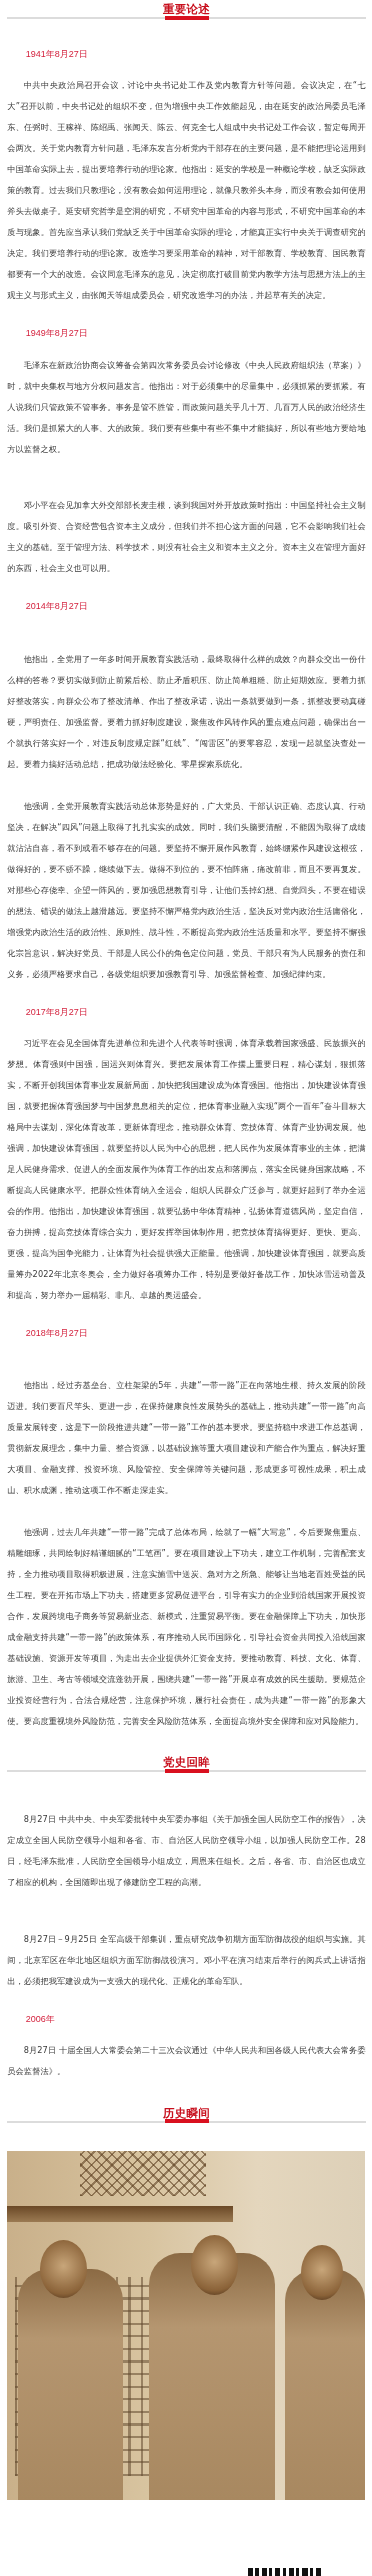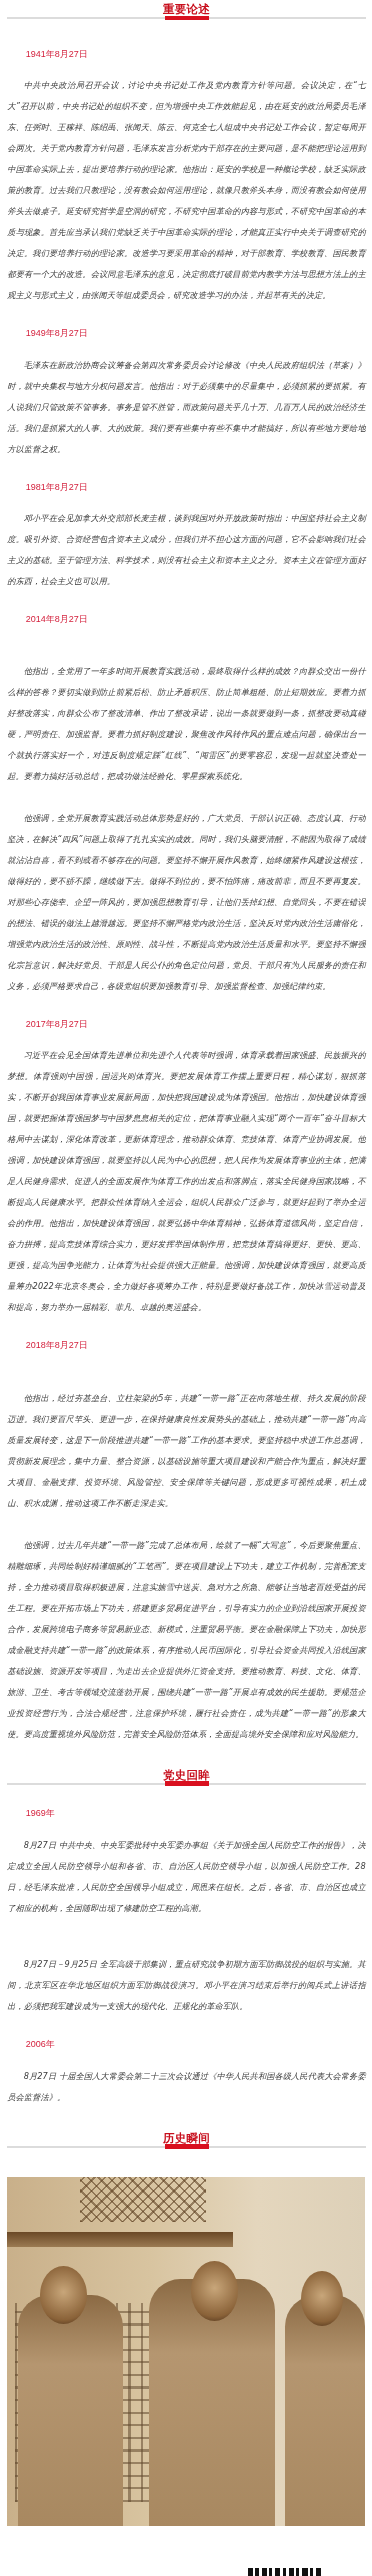--- a/index.html
+++ b/index.html
@@ -56,21 +56,20 @@
     line-height: 12.6px;
   }
 
   .para {
     font-size: 8.2px;
     line-height: 21px;
     text-indent: 2em;
     text-align: justify;
     color: #3a3a3a;
     letter-spacing: 0.1px;
-    font-style: italic;
   }
   .gap-m { height: 14.7px; }
   .gap-l { height: 21px; }
 
   .photo {
     width: 358px;
     height: 349px;
     position: relative;
     overflow: hidden;
     background:
@@ -134,21 +133,20 @@
   <div class="date-heading">1941年8月27日</div>
   <div class="gap-m"></div>
   <p class="para">中共中央政治局召开会议，讨论中央书记处工作及党内教育方针等问题。会议决定，在“七大”召开以前，中央书记处的组织不变，但为增强中央工作效能起见，由在延安的政治局委员毛泽东、任弼时、王稼祥、陈绍禹、张闻天、陈云、何克全七人组成中央书记处工作会议，暂定每周开会两次。关于党内教育方针问题，毛泽东发言分析党内干部存在的主要问题，是不能把理论运用到中国革命实际上去，提出要培养行动的理论家。他指出：延安的学校是一种概论学校，缺乏实际政策的教育。过去我们只教理论，没有教会如何运用理论，就像只教斧头本身，而没有教会如何使用斧头去做桌子。延安研究哲学是空洞的研究，不研究中国革命的内容与形式，不研究中国革命的本质与现象。首先应当承认我们党缺乏关于中国革命实际的理论，才能真正实行中央关于调查研究的决定。我们要培养行动的理论家。改造学习要采用革命的精神，对干部教育、学校教育、国民教育都要有一个大的改造。会议同意毛泽东的意见，决定彻底打破目前党内教学方法与思想方法上的主观主义与形式主义，由张闻天等组成委员会，研究改造学习的办法，并起草有关的决定。</p>
 
   <div class="gap-l"></div>
   <div class="date-heading">1949年8月27日</div>
   <div class="gap-m"></div>
   <p class="para">毛泽东在新政治协商会议筹备会第四次常务委员会讨论修改《中央人民政府组织法（草案）》时，就中央集权与地方分权问题发言。他指出：对于必须集中的尽量集中，必须抓紧的要抓紧。有人说我们只管政策不管事务。事务是管不胜管，而政策问题关乎几十万、几百万人民的政治经济生活。我们是抓紧大的人事、大的政策。我们要有些集中有些不集中才能搞好，所以有些地方要给地方以监督之权。</p>
 
   <div class="gap-l"></div>
-  <div class="date-heading">1981年8月27日</div>
   <div class="gap-m"></div>
   <p class="para">邓小平在会见加拿大外交部部长麦圭根，谈到我国对外开放政策时指出：中国坚持社会主义制度。吸引外资、合资经营包含资本主义成分，但我们并不担心这方面的问题，它不会影响我们社会主义的基础。至于管理方法、科学技术，则没有社会主义和资本主义之分。资本主义在管理方面好的东西，社会主义也可以用。</p>
 
   <div class="gap-l"></div>
   <div class="date-heading">2014年8月27日</div>
   <div class="gap-m"></div>
   <div class="gap-l"></div>
   <p class="para">他指出，全党用了一年多时间开展教育实践活动，最终取得什么样的成效？向群众交出一份什么样的答卷？要切实做到防止前紧后松、防止矛盾积压、防止简单粗糙、防止短期效应。要着力抓好整改落实，向群众公布了整改清单、作出了整改承诺，说出一条就要做到一条，抓整改要动真碰硬，严明责任、加强监督。要着力抓好制度建设，聚焦改作风转作风的重点难点问题，确保出台一个就执行落实好一个，对违反制度规定踩“红线”、“闯雷区”的要零容忍，发现一起就坚决查处一起。要着力搞好活动总结，把成功做法经验化、零星探索系统化。</p>
   <div class="gap-l"></div>
   <p class="para">他强调，全党开展教育实践活动总体形势是好的，广大党员、干部认识正确、态度认真、行动坚决，在解决“四风”问题上取得了扎扎实实的成效。同时，我们头脑要清醒，不能因为取得了成绩就沾沾自喜，看不到或看不够存在的问题。要坚持不懈开展作风教育，始终绷紧作风建设这根弦，做得好的，要不骄不躁，继续做下去。做得不到位的，要不怕阵痛，痛改前非，而且不要再复发。对那些心存侥幸、企望一阵风的，要加强思想教育引导，让他们丢掉幻想、自觉回头，不要在错误的想法、错误的做法上越滑越远。要坚持不懈严格党内政治生活，坚决反对党内政治生活庸俗化，增强党内政治生活的政治性、原则性、战斗性，不断提高党内政治生活质量和水平。要坚持不懈强化宗旨意识，解决好党员、干部是人民公仆的角色定位问题，党员、干部只有为人民服务的责任和义务，必须严格要求自己，各级党组织要加强教育引导、加强监督检查、加强纪律约束。</p>
@@ -167,21 +165,20 @@
   <p class="para">他强调，过去几年共建“一带一路”完成了总体布局，绘就了一幅“大写意”，今后要聚焦重点、精雕细琢，共同绘制好精谨细腻的“工笔画”。要在项目建设上下功夫，建立工作机制，完善配套支持，全力推动项目取得积极进展，注意实施雪中送炭、急对方之所急、能够让当地老百姓受益的民生工程。要在开拓市场上下功夫，搭建更多贸易促进平台，引导有实力的企业到沿线国家开展投资合作，发展跨境电子商务等贸易新业态、新模式，注重贸易平衡。要在金融保障上下功夫，加快形成金融支持共建“一带一路”的政策体系，有序推动人民币国际化，引导社会资金共同投入沿线国家基础设施、资源开发等项目，为走出去企业提供外汇资金支持。要推动教育、科技、文化、体育、旅游、卫生、考古等领域交流蓬勃开展，围绕共建“一带一路”开展卓有成效的民生援助。要规范企业投资经营行为，合法合规经营，注意保护环境，履行社会责任，成为共建“一带一路”的形象大使。要高度重视境外风险防范，完善安全风险防范体系，全面提高境外安全保障和应对风险能力。</p>
 
   <div class="gap-l"></div>
   <div class="section-head">
     <div class="rule"></div>
     <div class="accent"></div>
     <span class="title">党史回眸</span>
   </div>
 
   <div class="gap-m"></div>
-  <div class="date-heading">1969年</div>
   <div class="gap-m"></div>
   <p class="para">8月27日 中共中央、中央军委批转中央军委办事组《关于加强全国人民防空工作的报告》，决定成立全国人民防空领导小组和各省、市、自治区人民防空领导小组，以加强人民防空工作。28日，经毛泽东批准，人民防空全国领导小组成立，周恩来任组长。之后，各省、市、自治区也成立了相应的机构，全国随即出现了修建防空工程的高潮。</p>
 
   <div class="gap-l"></div>
   <div class="gap-m"></div>
   <p class="para">8月27日－9月25日 全军高级干部集训，重点研究战争初期方面军防御战役的组织与实施。其间，北京军区在华北地区组织方面军防御战役演习。邓小平在演习结束后举行的阅兵式上讲话指出，必须把我军建设成为一支强大的现代化、正规化的革命军队。</p>
 
   <div class="gap-l"></div>
   <div class="date-heading">2006年</div>
   <div class="gap-m"></div>

